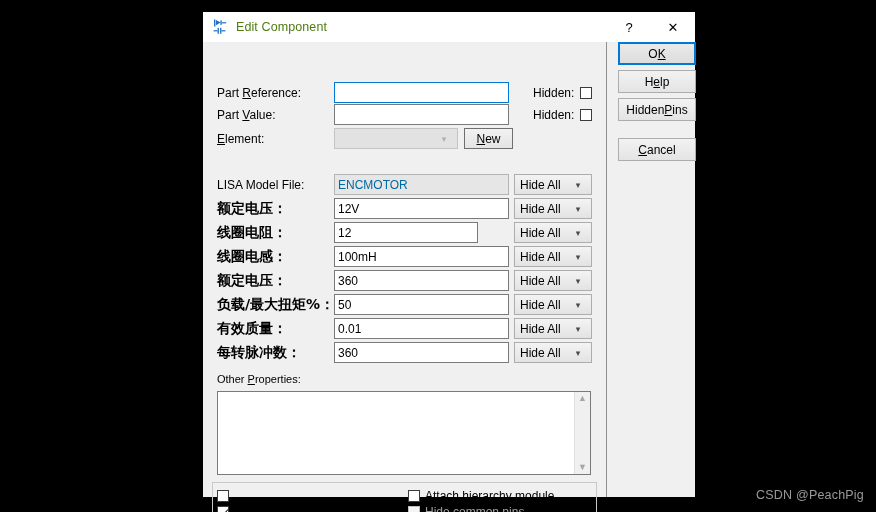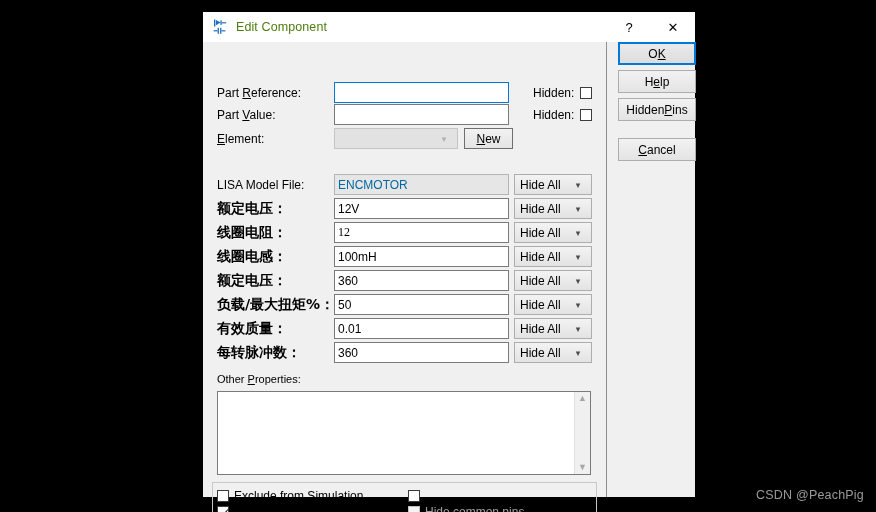--- a/index.html
+++ b/index.html
@@ -388,21 +388,21 @@
             <span class="lbl cn">额定电压：</span>
           </div>
           <input class="tb" value="12V" style="position: absolute; left: 131px; top: 156px; width: 175px;">
           <div class="combo" style="position: absolute; left: 311px; top: 156px; width: 78px;">
             <span class="cv">Hide All</span>
             <span class="chev">▾</span>
           </div>
           <div class="row" style="top: 180px; left: 14px;">
             <span class="lbl cn">线圈电阻：</span>
           </div>
-          <input class="tb" value="12" style="position: absolute; left: 131px; top: 180px; width: 175px; font-family: Liberation Serif, serif;">
+          <input class="tb" value="12" style="position: absolute; left: 131px; top: 180px; width: 144px;">
           <div class="combo" style="position: absolute; left: 311px; top: 180px; width: 78px;">
             <span class="cv">Hide All</span>
             <span class="chev">▾</span>
           </div>
           <div class="row" style="top: 204px; left: 14px; text-align: right;">
             <span class="lbl cn">线圈电感：</span>
           </div>
           <input class="tb" value="100mH" style="position: absolute; left: 131px; top: 204px; width: 175px;">
           <div class="combo" style="position: absolute; left: 311px; top: 204px; width: 78px;">
             <span class="cv">Hide All</span>
@@ -448,28 +448,28 @@
         <div class="vscroll">
           <span class="arr">▲</span>
           <span class="arr">▼</span>
         </div>
       </div>
 
       <div id="bottom-frame"></div>
       <div id="cbx-area">
           <div class="cbx-wrap" style="left: 14px; top: 446px;">
             <span class="cbx"></span>
-            <span class="cbx-lbl"><span>Exclude from </span><span class="u">S</span><span>imulation</span></span>
           </div>
           <div class="cbx-wrap" style="left: 14px; top: 462px;">
             <span class="cbx checked"></span>
             <span class="cbx-lbl"><span>Exclude from PCB </span><span class="u">L</span><span>ayout</span></span>
           </div>
           <div class="cbx-wrap" style="left: 205px; top: 446px;">
             <span class="cbx"></span>
+            <span class="cbx-lbl"><span>Attach hierarchy </span><span class="u">m</span><span>odule</span></span>
           </div>
           <div class="cbx-wrap" style="left: 205px; top: 462px;">
             <span class="cbx disabled"></span>
             <span class="cbx-lbl dim"><span>Hide </span><span class="u">c</span><span>ommon pins</span></span>
           </div>
         </div>
 
     </div>
 
     <div class="divider"></div>

